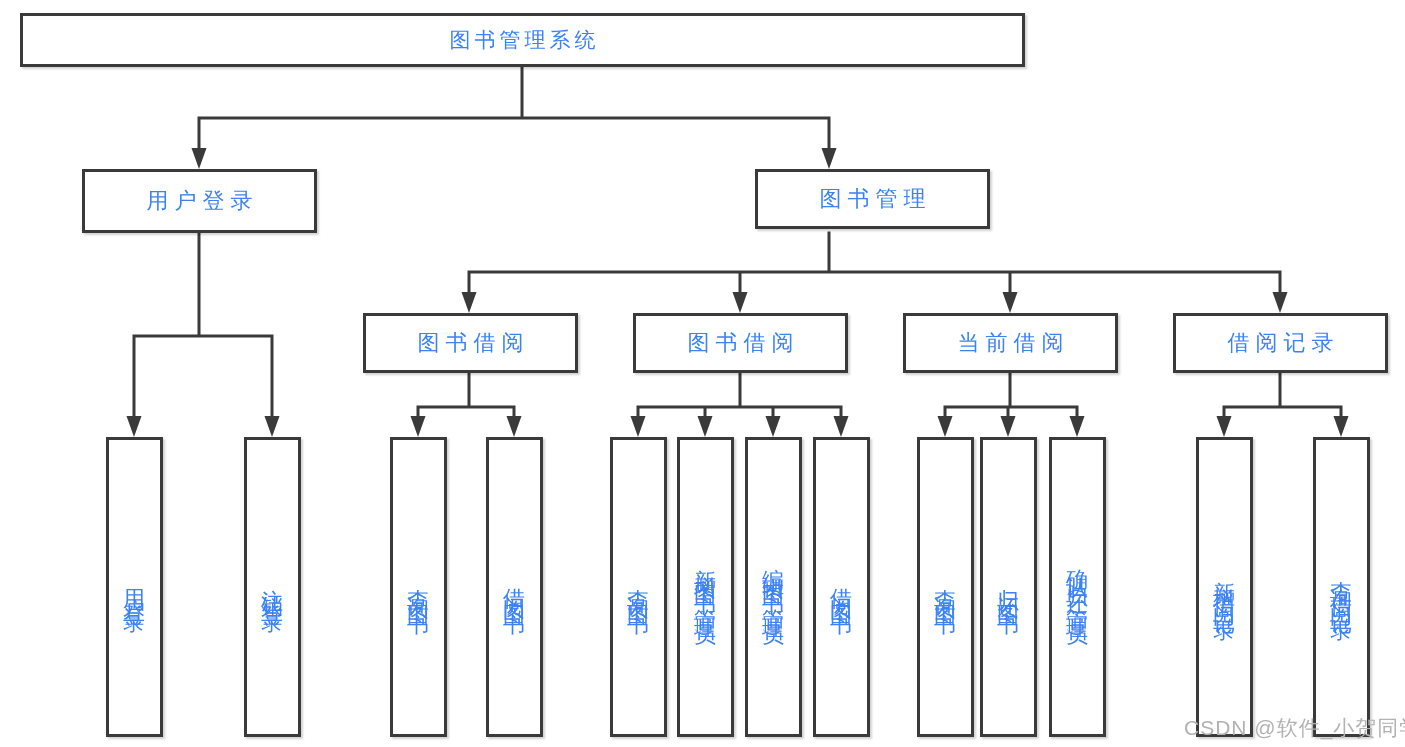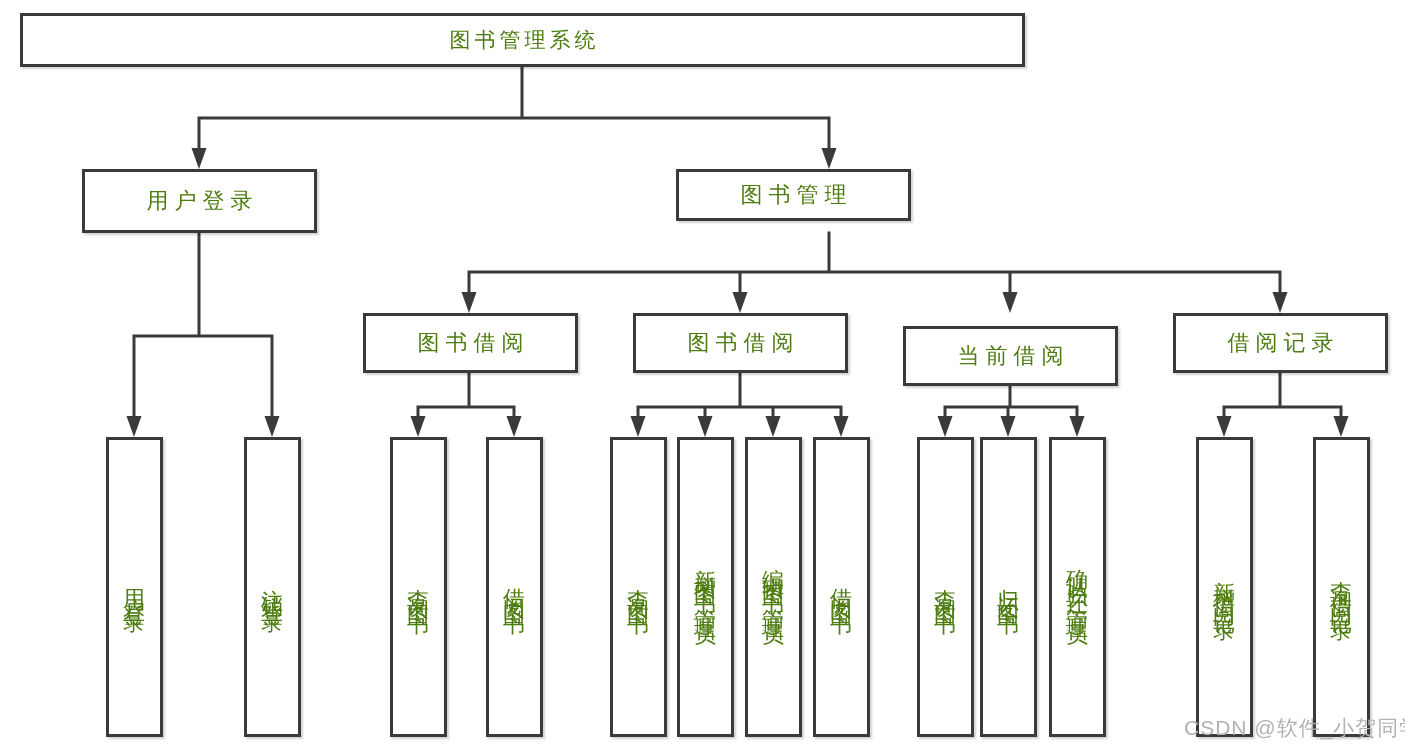--- a/index.html
+++ b/index.html
@@ -19,21 +19,21 @@
     position: absolute;
     left: 0; top: 0;
     width: 1405px; height: 747px;
     z-index: 1;
   }
   .node {
     position: absolute;
     box-sizing: border-box;
     border: 3px solid #3a3a3a;
     background: #ffffff;
-    color: #4d7c0f;
+    color: #3b82f6;
     display: flex;
     align-items: center;
     justify-content: center;
     z-index: 2;
     box-shadow: 2px 2px 2px rgba(0,0,0,0.18);
   }
   .hnode {
     font-size: 22px;
     letter-spacing: 6px;
     text-indent: 6px;
@@ -106,25 +106,25 @@
       <path d="M1000.5 416 L1015.5 416 L1008 437 Z"></path>
       <path d="M1069.5 416 L1084.5 416 L1077 437 Z"></path>
       <path d="M1216.5 416 L1231.5 416 L1224 437 Z"></path>
       <path d="M1333.5 416 L1348.5 416 L1341 437 Z"></path>
     </g>
   </svg>
 
   <div class="node rootnode" style="left:20px; top:13px; width:1005px; height:54px;">图书管理系统</div>
 
   <div class="node hnode" style="left:82px; top:169px; width:235px; height:64px;">用户登录</div>
-  <div class="node hnode" style="left:676px; top:169px; width:235px; height:52px;">图书管理</div>
+  <div class="node hnode" style="left:755px; top:169px; width:235px; height:60px;">图书管理</div>
 
   <div class="node hnode" style="left:363px; top:313px; width:215px; height:60px;">图书借阅</div>
   <div class="node hnode" style="left:633px; top:313px; width:215px; height:60px;font-family:Liberation Serif, serif;">图书借阅</div>
-  <div class="node hnode" style="left:903px; top:313px; width:215px; height:60px;margin-top:13px;">当前借阅</div>
+  <div class="node hnode" style="left:903px; top:313px; width:215px; height:60px;">当前借阅</div>
   <div class="node hnode" style="left:1173px; top:313px; width:215px; height:60px;">借阅记录</div>
 
   <div class="node leaf" style="left:106px;">用户登录</div>
   <div class="node leaf" style="left:244px;">注销登录</div>
 
   <div class="node leaf" style="left:390px;">查询图书</div>
   <div class="node leaf" style="left:486px;">借阅图书</div>
 
   <div class="node leaf" style="left:610px;">查询图书</div>
   <div class="node leaf" style="left:677px;">新增图书（管理员）</div>

